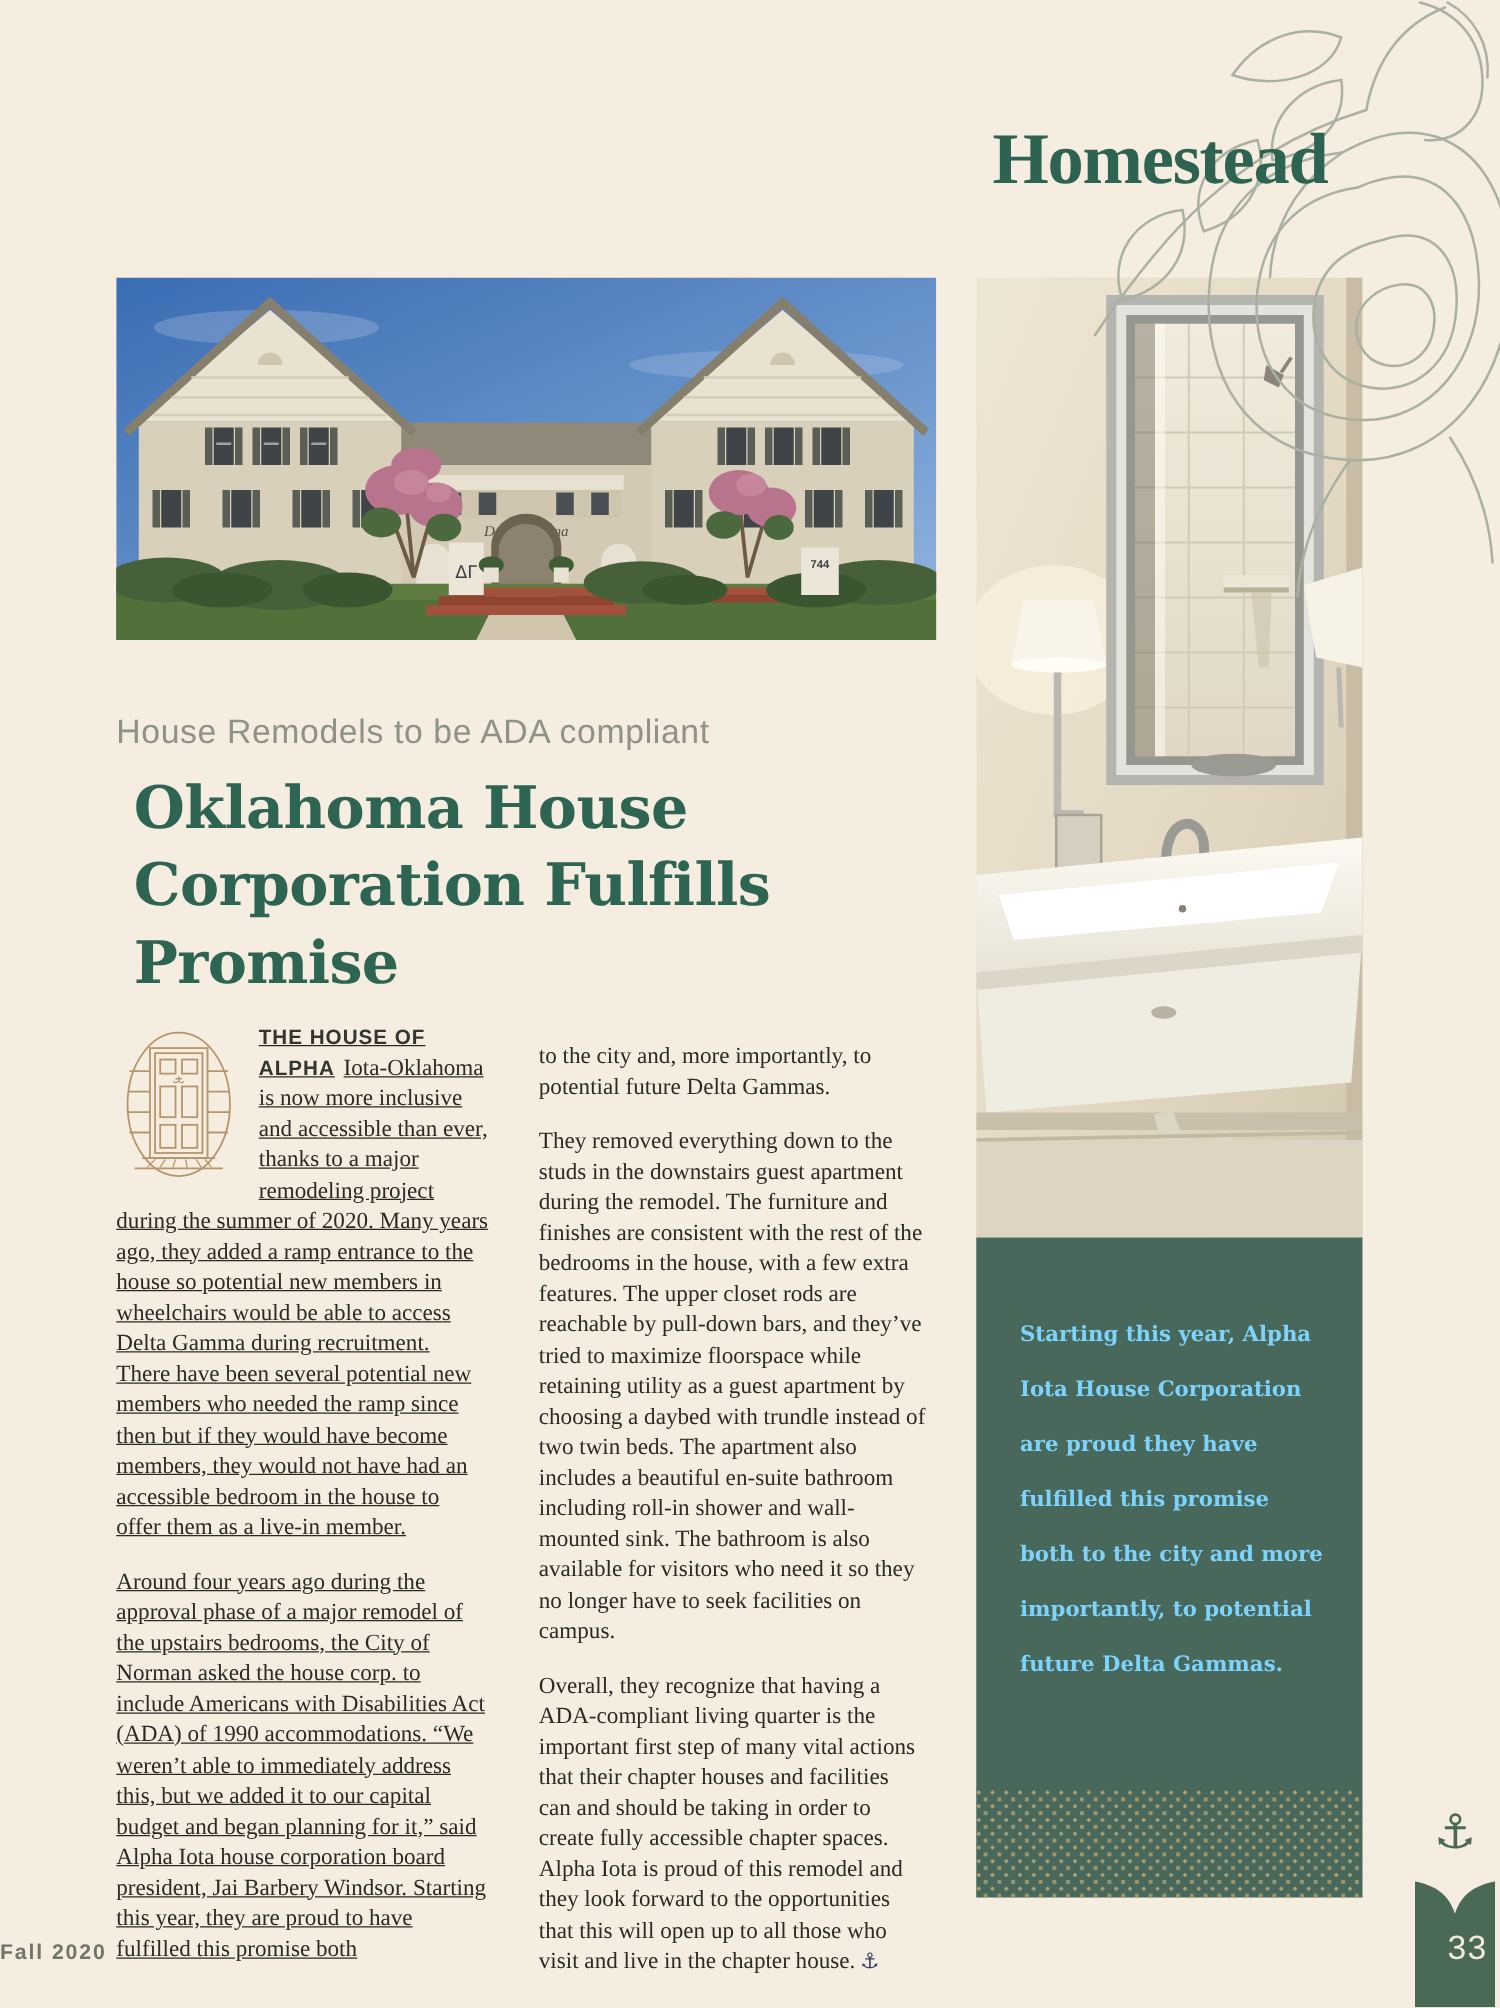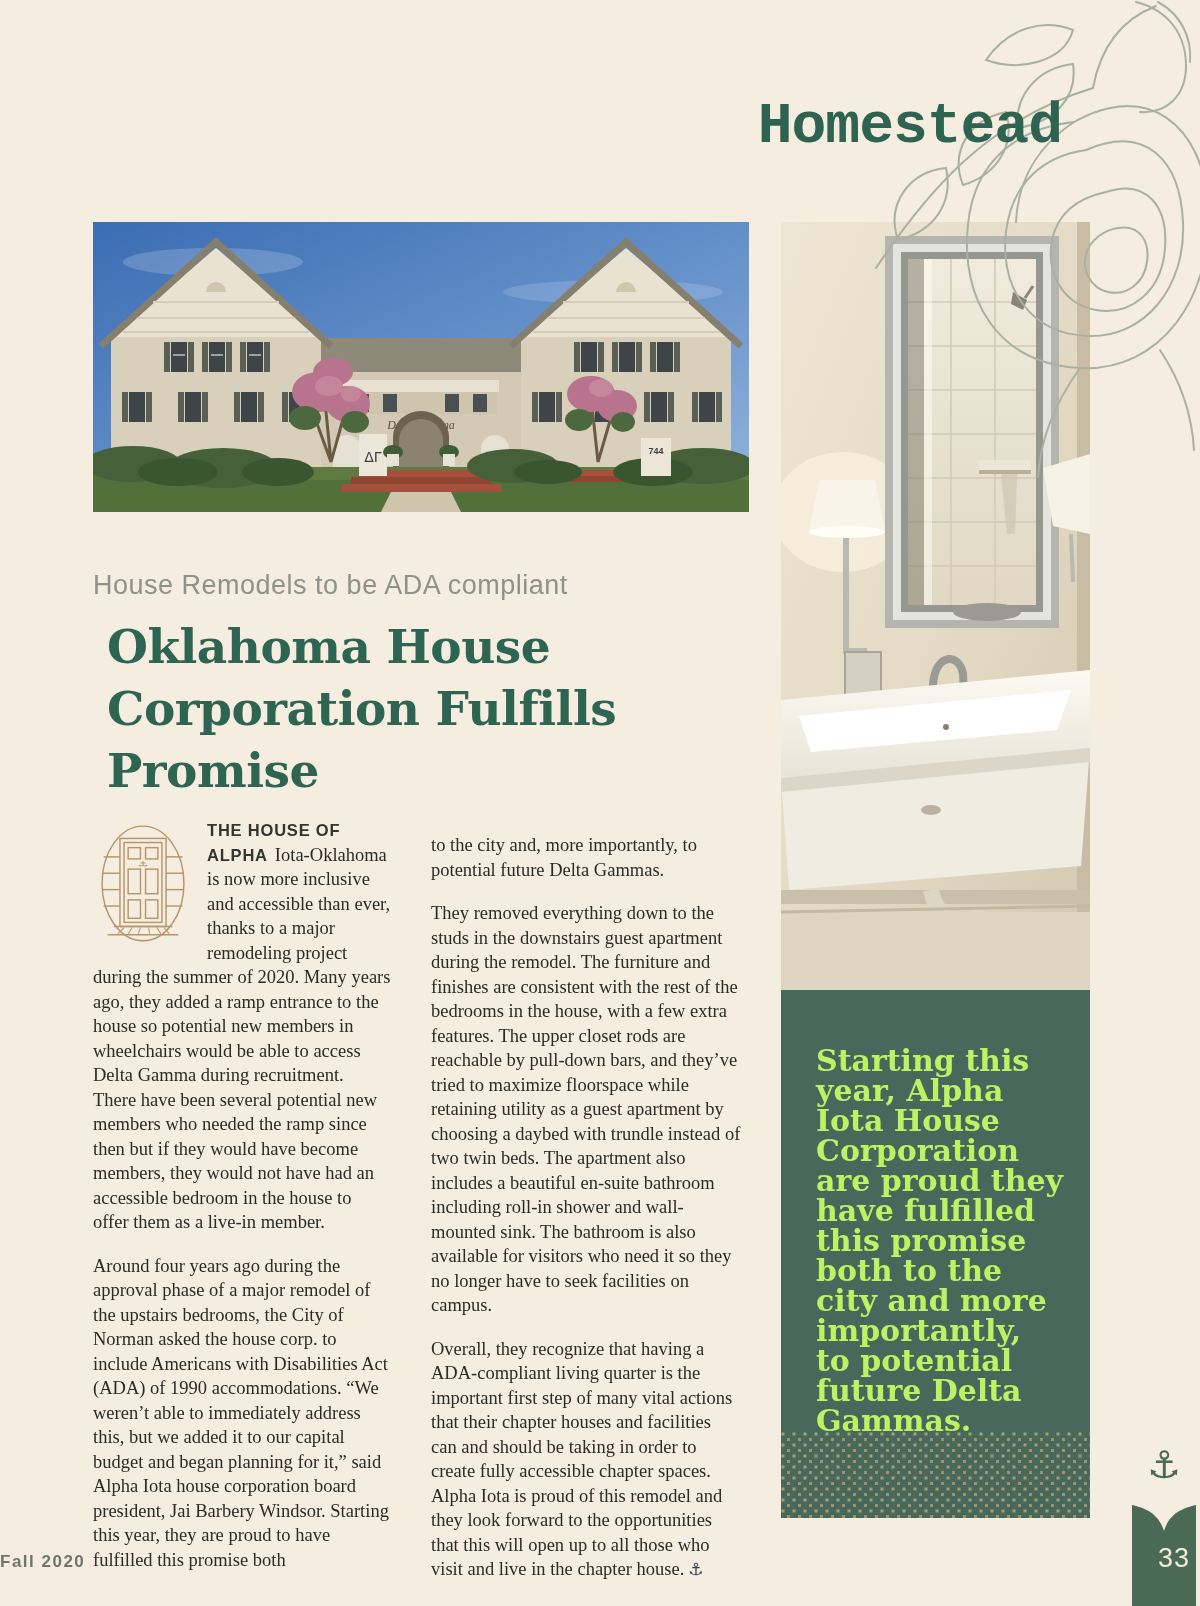--- a/index.html
+++ b/index.html
@@ -4,52 +4,52 @@
 <style>
   html,body{margin:0;padding:0;}
   body{width:1200px;height:1606px;background:#f4ede0;font-family:"Liberation Serif", serif;}
   .page{position:relative;width:1200px;height:1606px;background:#f4ede0;overflow:hidden;}
 
   
   .floral{position:absolute;left:868px;top:0;width:332px;height:478px;z-index:5;pointer-events:none;}
 
   
   .masthead{position:absolute;top:98px;right:138px;z-index:6;
-    font-family:Liberation Mono, monospace;font-weight:bold;font-size:58px;line-height:1;
+    font-family:Liberation Serif, serif;font-weight:bold;font-size:58px;line-height:1;
     color:#2f6351;letter-spacing:-1px;}
 
   
   .house-photo{position:absolute;left:93px;top:222px;width:656px;height:290px;z-index:2;}
   .bath-photo{position:absolute;left:781px;top:222px;width:309px;height:768px;z-index:2;}
 
   
   .kicker{position:absolute;left:93px;top:570px;width:640px;
     font-family:"Liberation Sans", sans-serif;font-weight:400;font-size:27px;
     color:#8e9288;letter-spacing:.5px;}
   .headline{position:absolute;left:91px;top:585px;width:600px;
     font-family:"DejaVu Serif", serif;font-weight:bold;font-size:47px;line-height:62px;
     color:#2e6452;letter-spacing:-.5px;margin-left:16px;}
 
   
   .columns{position:absolute;left:93px;top:818px;width:648px;display:flex;z-index:2;}
   .col{color:#2b2b26;font-size:18.5px;line-height:24.5px;}
-  .col1{width:298px;margin-right:40px;}
+  .col1{width:298px;margin-right:40px;text-decoration:underline;}
   .col2{width:310px;padding-top:15px;}
   .col p{margin:0 0 19px 0;}
   .leadin{font-family:"Liberation Sans", sans-serif;font-weight:bold;font-size:16.5px;
     letter-spacing:.8px;color:#33352f;margin-right:7px;}
   .door-float{float:left;width:100px;height:128px;margin:2px 14px 4px 0;}
   .endmark{font-family:"DejaVu Sans", sans-serif;color:#333f63;font-size:17px;margin-left:4px;}
 
   
   .green-box{position:absolute;left:781px;top:990px;width:309px;height:528px;
     background:#47685a;z-index:2;}
   .pull-quote{position:absolute;left:35px;top:56px;width:247px;
-    font-family:"DejaVu Serif", serif;font-weight:bold;font-size:30px;line-height:30px;
-    color:#bef264;}
+    font-family:"DejaVu Serif", serif;font-weight:bold;font-size:17px;line-height:44px;
+    color:#7dd3fc;}
   .dots{position:absolute;left:0;right:0;bottom:0;height:86px;
     background-image:
       radial-gradient(circle, #9e9468 1.7px, rgba(0,0,0,0) 1.9px),
       radial-gradient(circle, #aa9f72 1.4px, rgba(0,0,0,0) 1.6px);
     background-size:11px 11px,11px 11px;
     background-position:2px 2px,7.5px 7.5px;}
 
   
   .corner-anchor{position:absolute;left:1132px;top:1446px;width:64px;text-align:center;
     font-family:"DejaVu Sans", sans-serif;font-size:38px;color:#4a6a55;z-index:3;line-height:1;}

